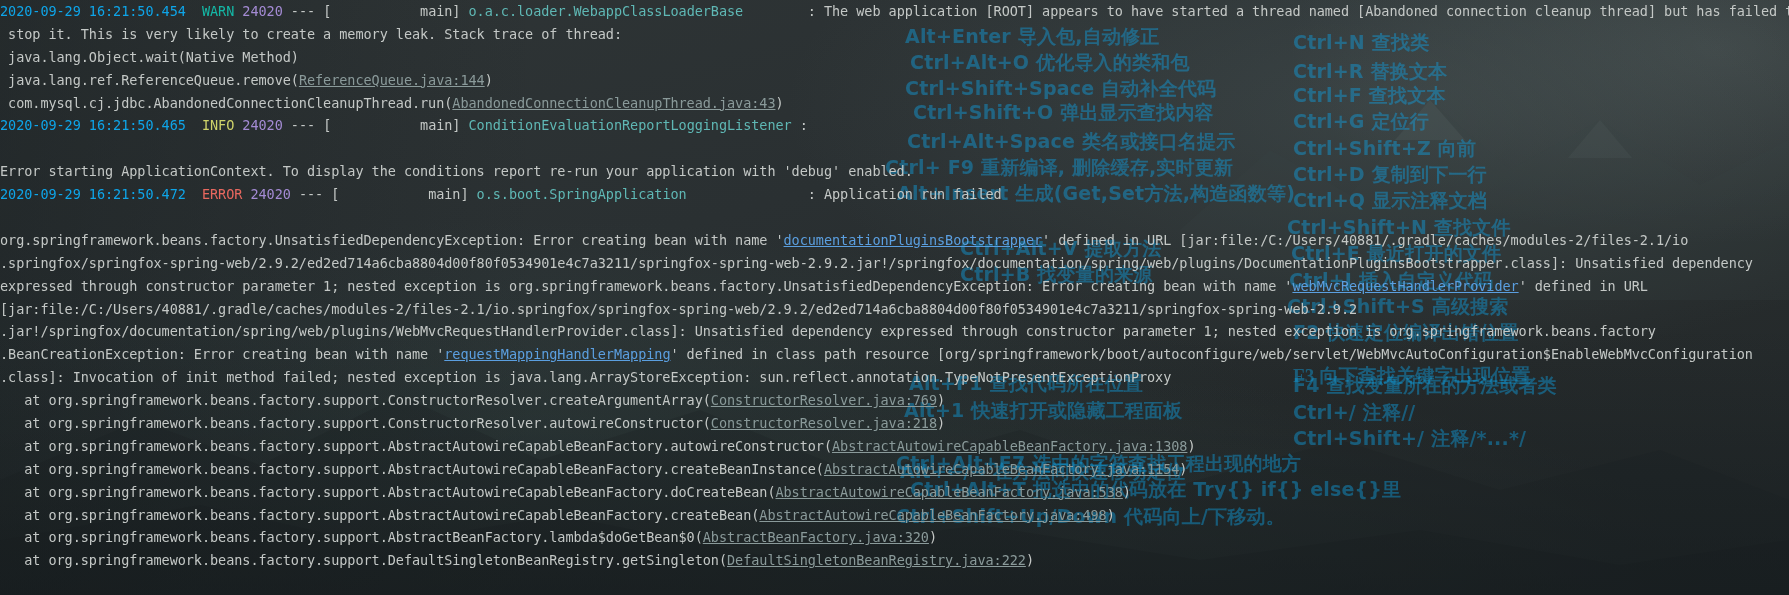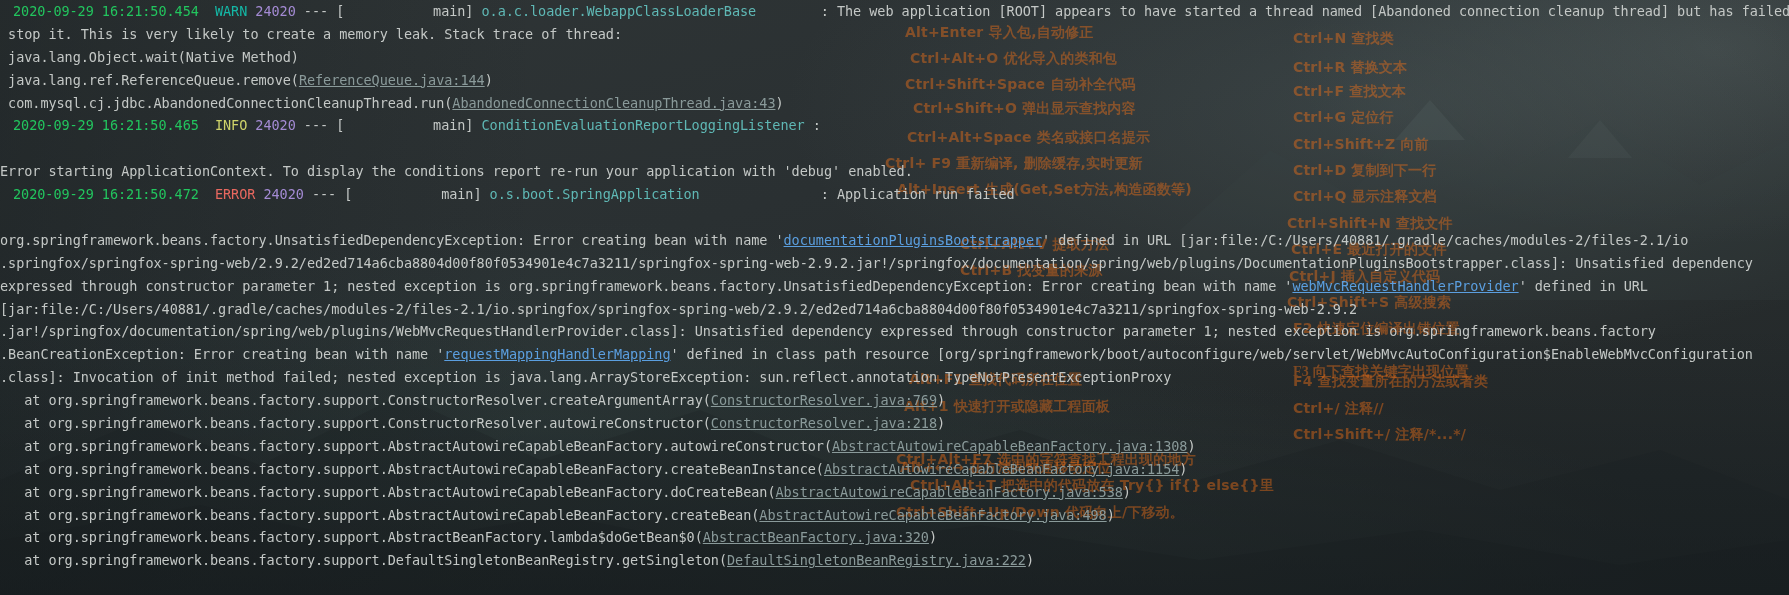--- a/index.html
+++ b/index.html
@@ -29,35 +29,35 @@
   
   .ridge{position:absolute;pointer-events:none;opacity:.55;}
   
   #watermark{
     position:absolute;inset:0;pointer-events:none;
     font-family:"DejaVu Sans","Liberation Sans",sans-serif;
     font-weight:bold;
   }
   .wm-col{position:absolute;}
   .wm-item{
-    color:#f97316;opacity:.42;white-space:nowrap;
-    font-size:14px;letter-spacing:.2px;
+    color:#0ea5e9;opacity:.42;white-space:nowrap;
+    font-size:19px;letter-spacing:.2px;
   }
   
   #console{
     position:absolute;inset:0;
     padding:0 0 0 0;
     font-size:13.5px;
     line-height:22.9px;
     white-space:pre;
     color:#c4c8c6;
     letter-spacing:-0.05px;
   }
   .ln{height:22.9px;white-space:pre;overflow:visible;}
-  .c-date{color:#22c55e;padding-left:13px;}
+  .c-date{color:#0ea5e9;}
   .c-warn{color:#14b8a6;}
   .c-info{color:#cfd36a;}
   .c-error{color:#e8685f;}
   .c-pid{color:#a48bd4;}
   .c-dash{color:#c4c8c6;}
   .c-thread{color:#c4c8c6;}
   .c-logger{color:#5fb8b5;}
   .c-msg{color:#c4c8c6;}
   .c-link{color:#8a9a9a;text-decoration:underline;}
   .c-bluelink{color:#5b9fe0;text-decoration:underline;}

